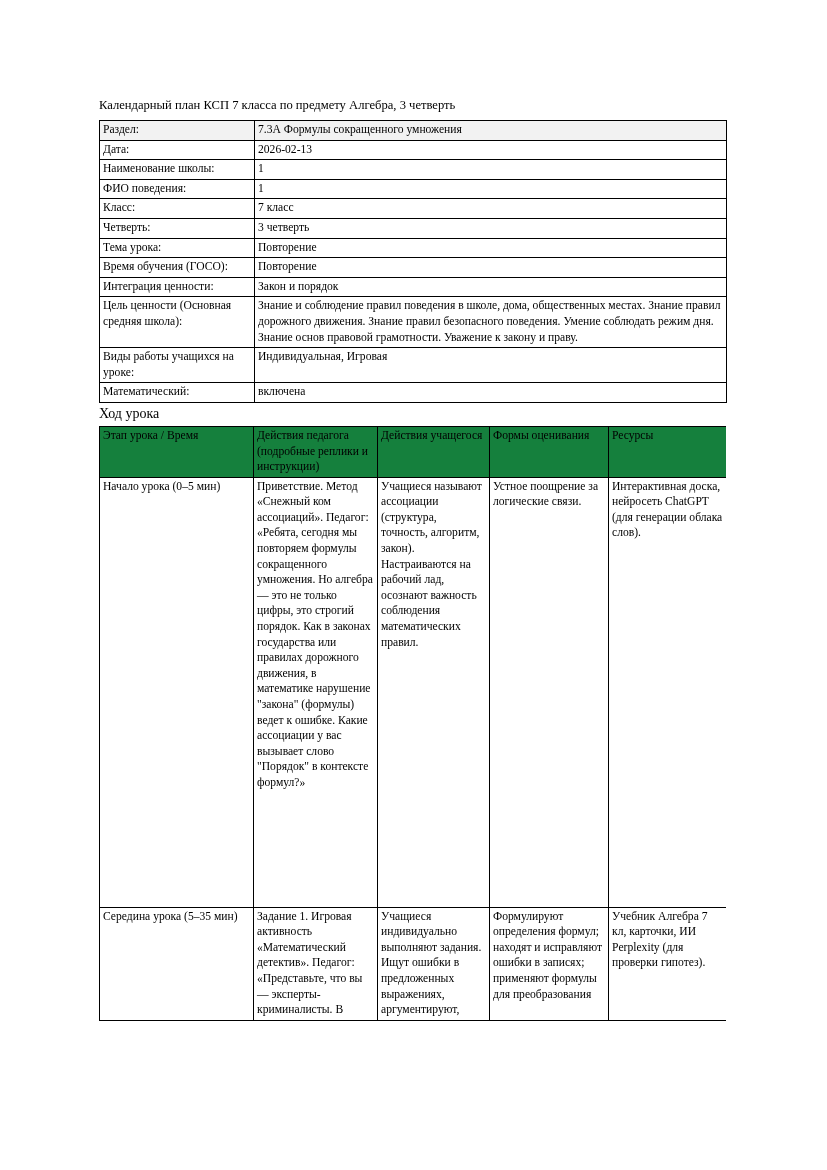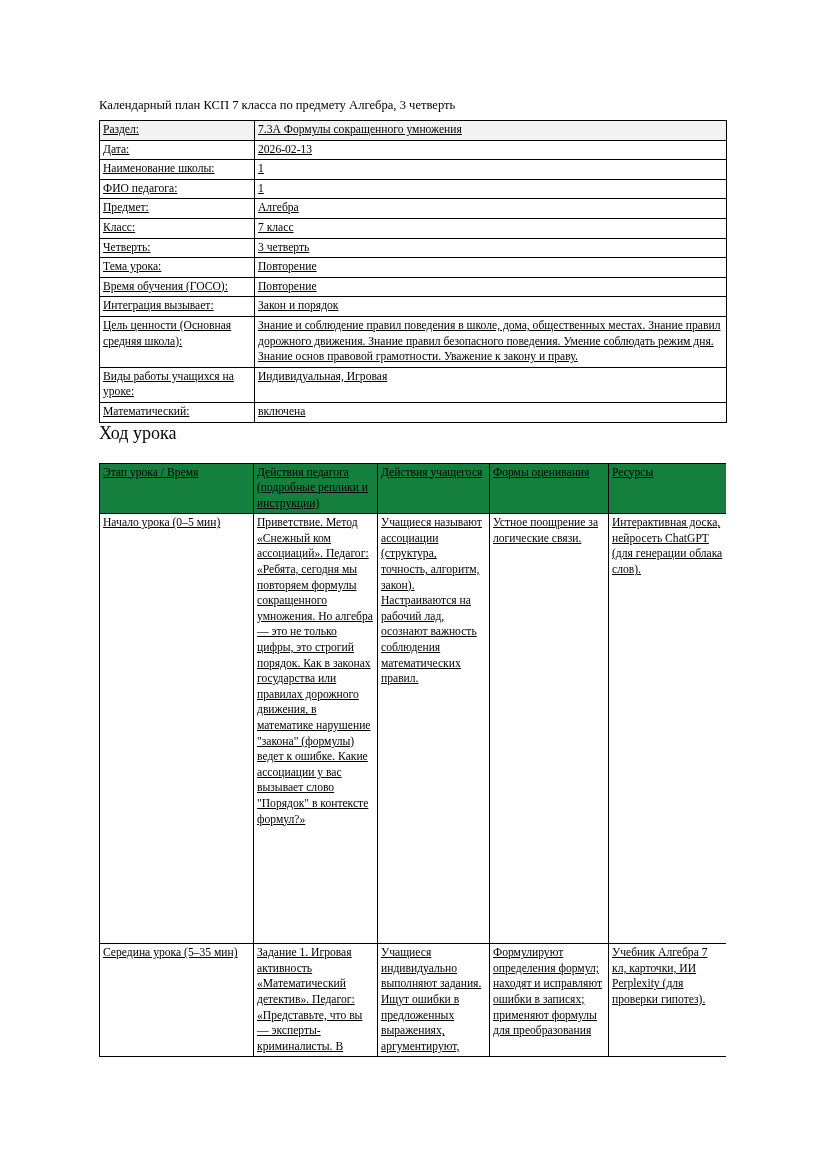--- a/index.html
+++ b/index.html
@@ -23,43 +23,42 @@
     box-sizing: border-box;
     padding: 98px 0 0 99px;
   }
   .doc-title {
     font-size: 12.6px;
     line-height: 15px;
     margin: 0 12px 7px 0;
     white-space: nowrap;
   }
   .section-label {
-    font-size: 18px;
+    font-size: 14px;
     line-height: 15px;
-    margin: 3px 0 22px 0;
+    margin: 3px 0 5px 0;
     font-family: Liberation Serif, serif;
   }
   table.doc-table {
     border-collapse: collapse;
     table-layout: fixed;
     width: 627px;
     font-size: 11.6px;
     line-height: 15.6px;
   }
   table.doc-table td,
   table.doc-table th {
     border: 1px solid #000000;
     vertical-align: top;
     padding: 1px 3px 2px 3px;
     text-align: left;
     font-weight: normal;
     word-wrap: break-word;
     overflow-wrap: break-word;
     hyphens: none;
-    text-decoration: underline;
   }
   
   .info-table col.c1 { width: 155px; }
   .info-table col.c2 { width: 472px; }
   .info-table tr.shaded td { background: #f2f2f2; }
 
   
   .flow-table col.f1 { width: 154px; }
   .flow-table col.f2 { width: 124px; }
   .flow-table col.f3 { width: 112px; }
@@ -93,45 +92,41 @@
       </tr>
       <tr>
         <td>Дата:</td>
         <td>2026-02-13</td>
       </tr>
       <tr>
         <td>Наименование школы:</td>
         <td>1</td>
       </tr>
       <tr>
-        <td>ФИО педагога:</td>
+        <td>ФИО поведения:</td>
         <td>1</td>
-      </tr>
-      <tr>
-        <td>Предмет:</td>
-        <td>Алгебра</td>
       </tr>
       <tr>
         <td>Класс:</td>
         <td>7 класс</td>
       </tr>
       <tr>
         <td>Четверть:</td>
         <td>3 четверть</td>
       </tr>
       <tr>
         <td>Тема урока:</td>
         <td>Повторение</td>
       </tr>
       <tr>
         <td>Время обучения (ГОСО):</td>
         <td>Повторение</td>
       </tr>
       <tr>
-        <td>Интеграция вызывает:</td>
+        <td>Интеграция ценности:</td>
         <td>Закон и порядок</td>
       </tr>
       <tr>
         <td>Цель ценности (Основная средняя школа):</td>
         <td>Знание и соблюдение правил поведения в школе, дома, общественных местах. Знание правил дорожного движения. Знание правил безопасного поведения. Умение соблюдать режим дня. Знание основ правовой грамотности. Уважение к закону и праву.</td>
       </tr>
       <tr>
         <td>Виды работы учащихся на уроке:</td>
         <td>Индивидуальная, Игровая</td>
       </tr>

